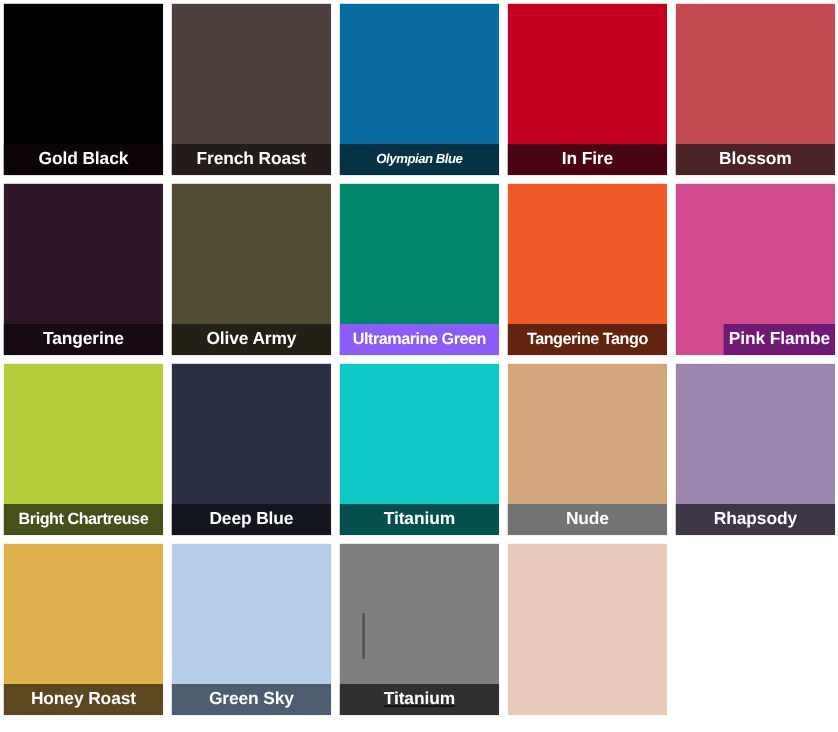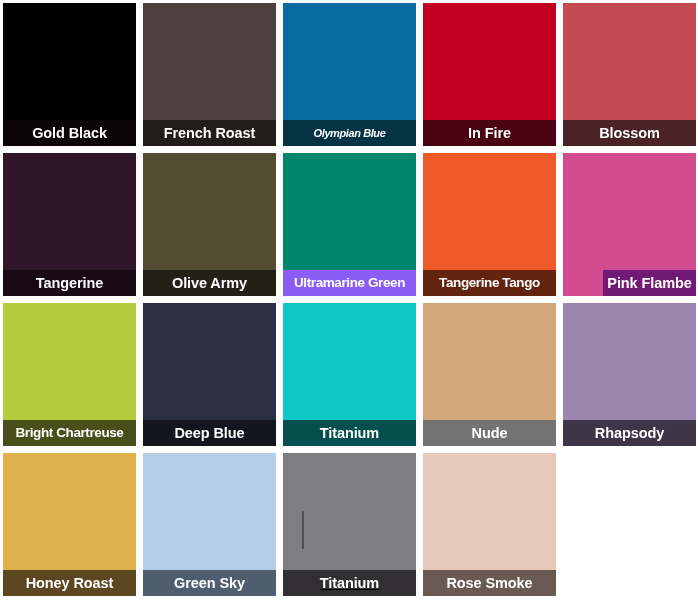--- a/index.html
+++ b/index.html
@@ -188,17 +188,14 @@
     </div>
     <div class="swatch">
       <div class="swatch-color" style="background: rgb(126, 125, 128);"></div>
       <div class="caret-artifact"></div>
       <div class="swatch-label-bar" style="background: rgb(50, 47, 50); text-decoration: underline;">
         <span class="swatch-label">Titanium</span>
       </div>
     </div>
     <div class="swatch">
       <div class="swatch-color" style="background: rgb(231, 201, 185);"></div>
-      <div class="swatch-label-bar" style="background: rgb(106, 90, 83);">
-        <span class="swatch-label">Rose Smoke</span>
-      </div>
     </div>
   </div>
 
 </body></html>

